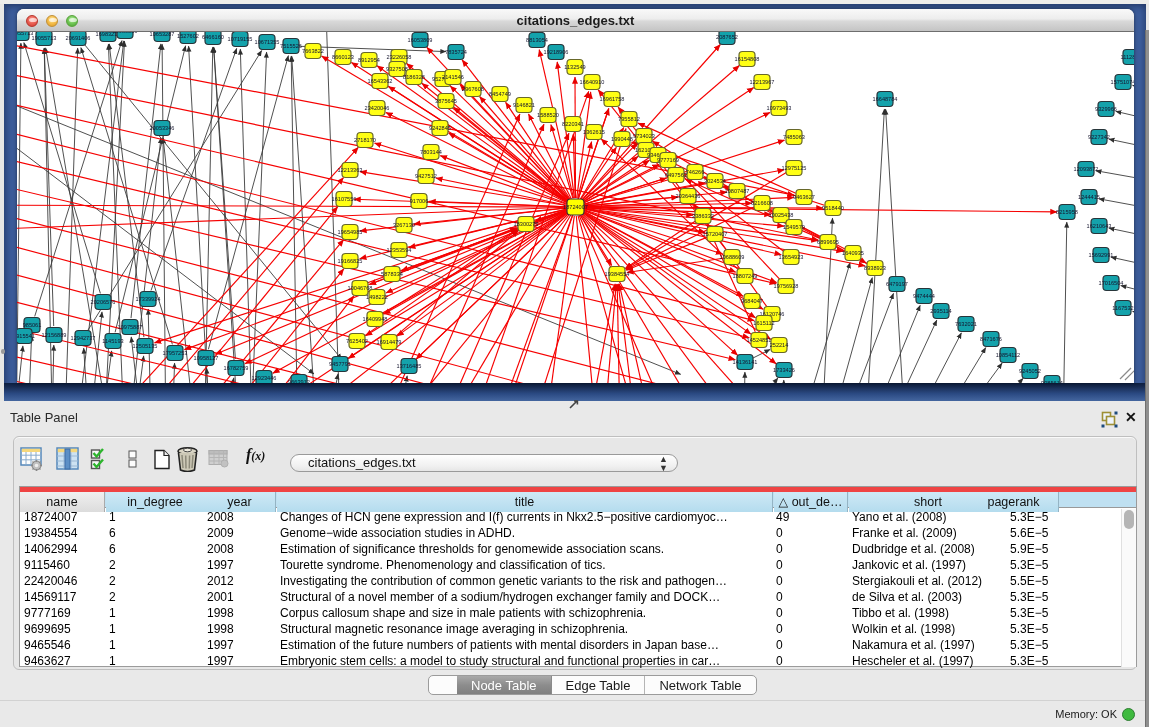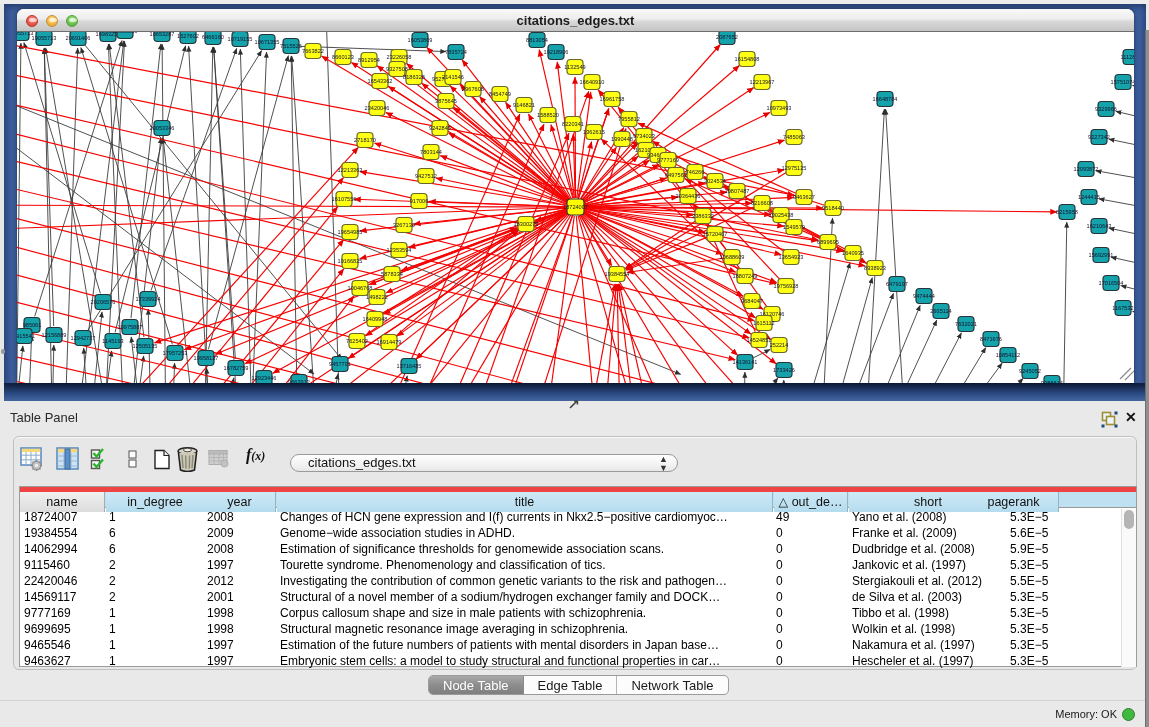--- a/index.html
+++ b/index.html
@@ -73,21 +73,21 @@
 
 #vscroll { position:absolute; left:1101px; top:22px; width:15px; height:158px; background:#fafafa; border-left:1px solid #e0e0e0; }
 #vthumb { position:absolute; left:2px; top:1px; width:10px; height:19px; background:#b5b5b5; border-radius:5px; }
 
 
 #tabs { position:absolute; left:428px; top:274px; height:20px; display:flex;
   border:1px solid #9b9b9b; border-radius:5px; overflow:hidden;
   background:#fcfcfc; font-size:13px; }
 #tabs div { padding:0 14px; line-height:20px; color:#1a1a1a; }
 #tabs .sel { background:linear-gradient(180deg,#a9a9a9,#8d8d8d 50%,#7f7f7f);
-  color:#fff; border-right:1px solid #8a8a8a; }
+  color:#fff; border-right:1px solid #8a8a8a;margin-left:28px; }
 #tabs .mid { border-right:1px solid #b5b5b5; }
 #divline { position:absolute; left:0; top:299px; width:1145px; height:1px; background:#d2d2d2; }
 #memory { position:absolute; left:0; top:307px; width:1135px; text-align:right; font-size:11px; color:#1a1a1a; }
 #memdot { display:inline-block; width:13px; height:13px; border-radius:50%; background:#3fba3f;
   border:1px solid #2e7d32; vertical-align:-3px; margin-left:5px; }
 </style></head>
 <body>
 <div class="abs" id="frame">
     <div class="inner-shade"></div>
   </div>

